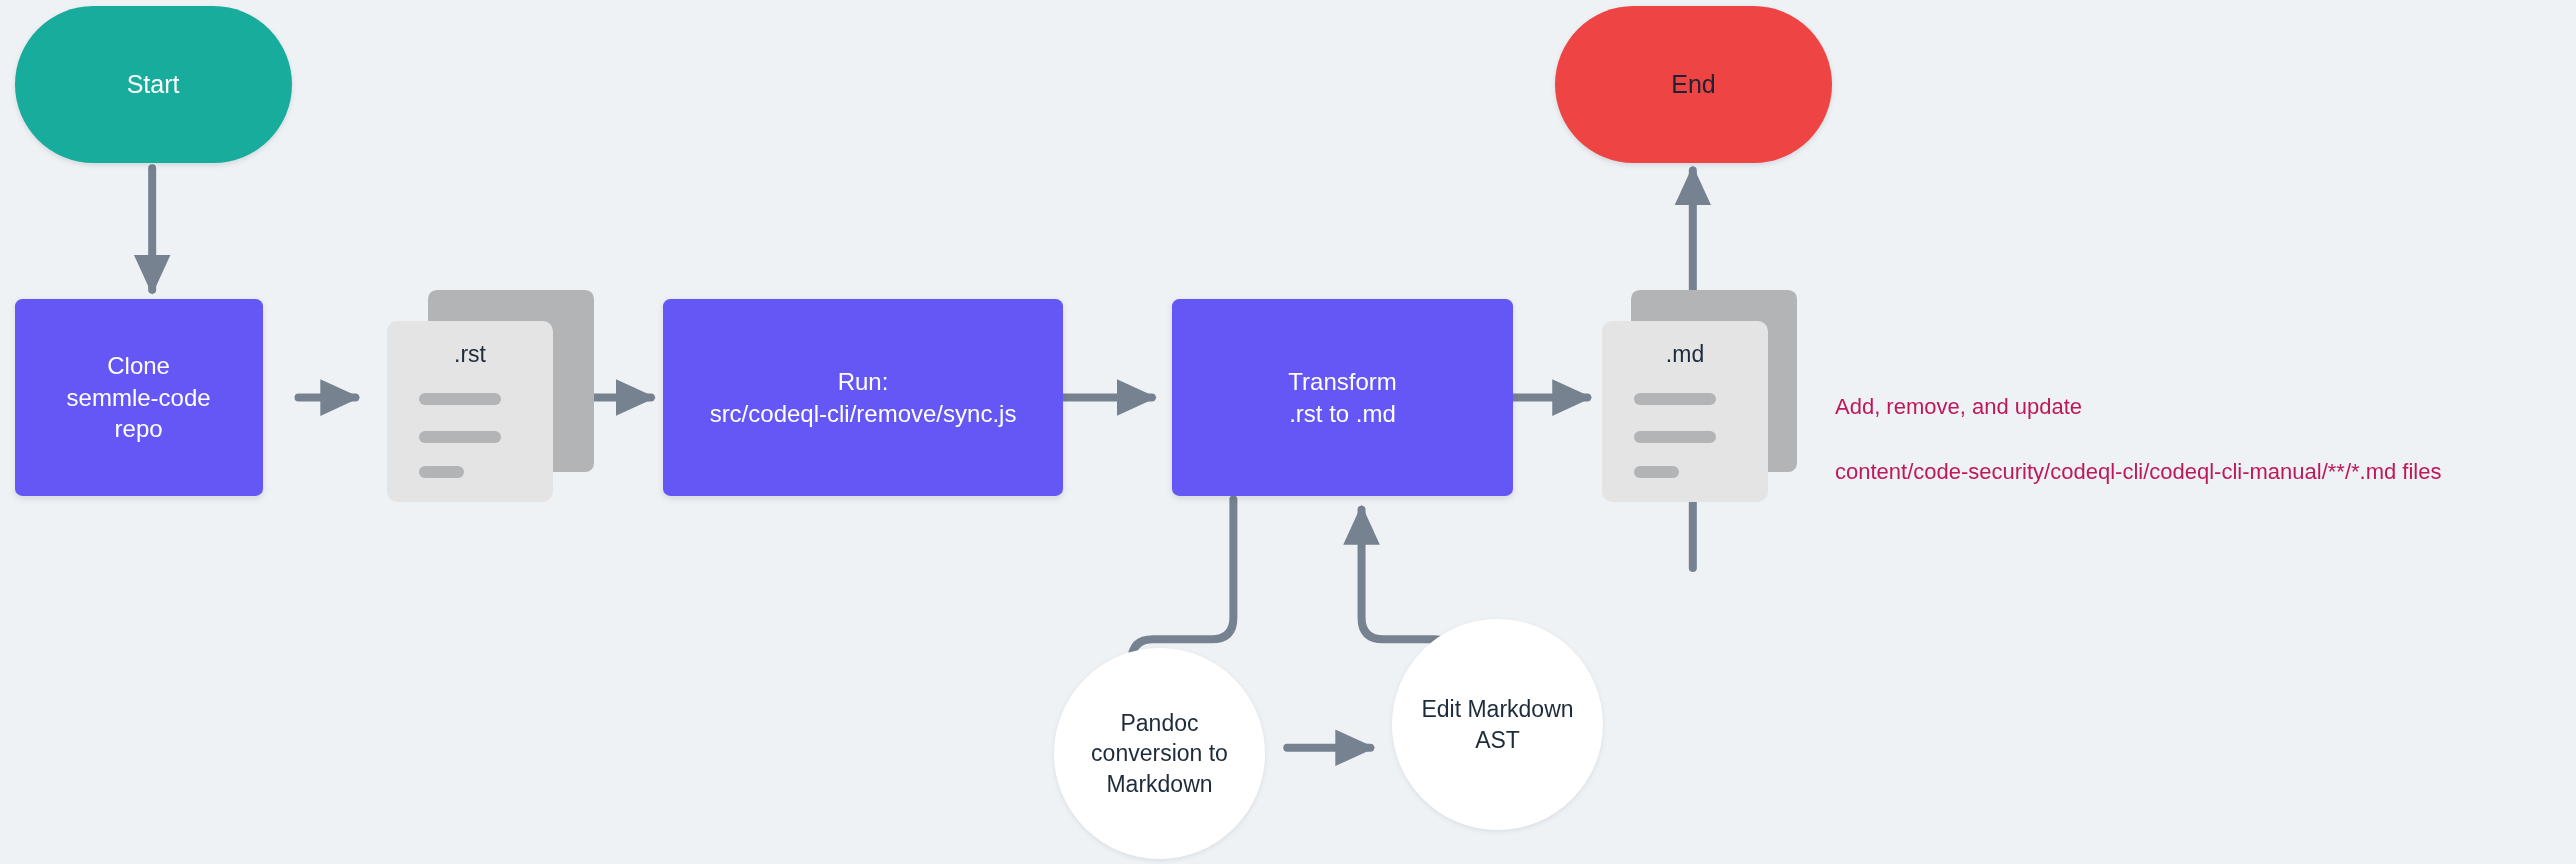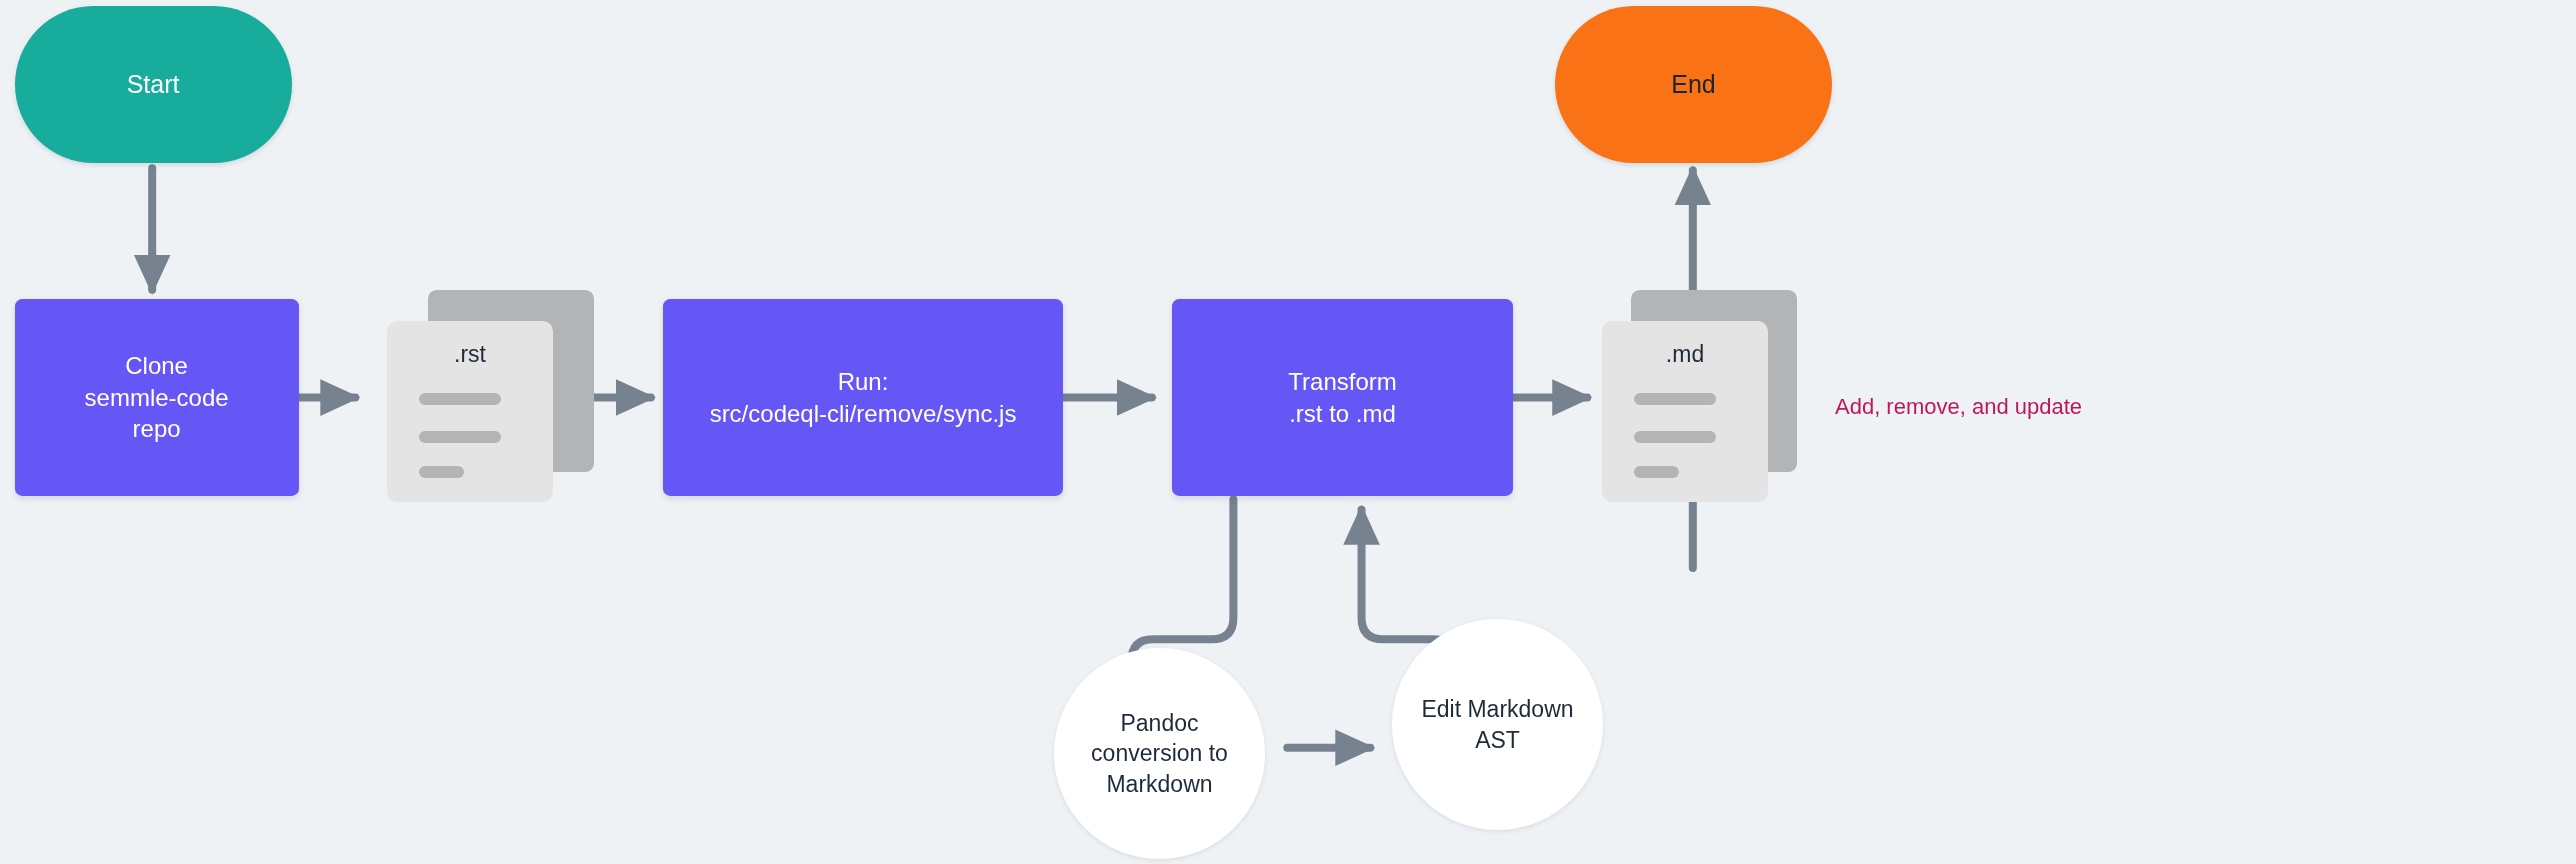--- a/index.html
+++ b/index.html
@@ -42,21 +42,21 @@
   .pill {
     border-radius: 727px;
     font-size: 25px;
     box-shadow: 0 2.2px 5.1px rgba(30,45,65,.13);
   }
   .pill-start {
     background: #18ac9c;
     color: #ffffff;
   }
   .pill-end {
-    background: #f97316;
+    background: #ef4444;
     color: #1b2430;
   }
 
   
   .proc {
     background: #6457f5;
     color: #ffffff;
     border-radius: 7.3px;
     font-size: 24px;
     box-shadow: 0 2.9px 6.6px rgba(30,45,65,.13);
@@ -144,21 +144,21 @@
   </svg>
 
   <div class="node pill pill-start" style="left:14.6px; top:5.8px; width:277px; height:157px;">
     <span>Start</span>
   </div>
 
   <div class="node pill pill-end" style="left:1555px; top:5.8px; width:277px; height:157px;">
     <span>End</span>
   </div>
 
-  <div class="node proc" style="left:14.6px; top:299px; width:284px; height:197px;justify-content:center;">
+  <div class="node proc" style="left:14.6px; top:299px; width:248px; height:197px;justify-content:center;">
     <span>Clone
 semmle-code
 repo</span>
   </div>
 
   <div class="docstack" style="left:387px; top:290px; width:238px; height:211px;">
     <div class="doc-back" style="left:41px; top:0px; width:166px; height:182px;"></div>
     <div class="doc-front" style="left:0px; top:31px; width:166px; height:181px;"></div>
     <div class="doc-label" style="top:51px; width:166px;">.rst</div>
     <div class="doc-line" style="left:32px; top:103px; width:82px;"></div>
@@ -191,16 +191,17 @@
 Markdown</span>
   </div>
 
   <div class="node circ" style="left:1392px; top:619px; width:211px; height:211px;">
     <span>Edit Markdown
 AST</span>
   </div>
 
   <div class="annotation" style="left:1835px; top:358px; width:728px;">
     <div>Add, remove, and update</div>
+    <div>content/code-security/codeql-cli/codeql-cli-manual/**/*.md files</div>
   </div>
 
 </div>
 
 
 </body></html>

